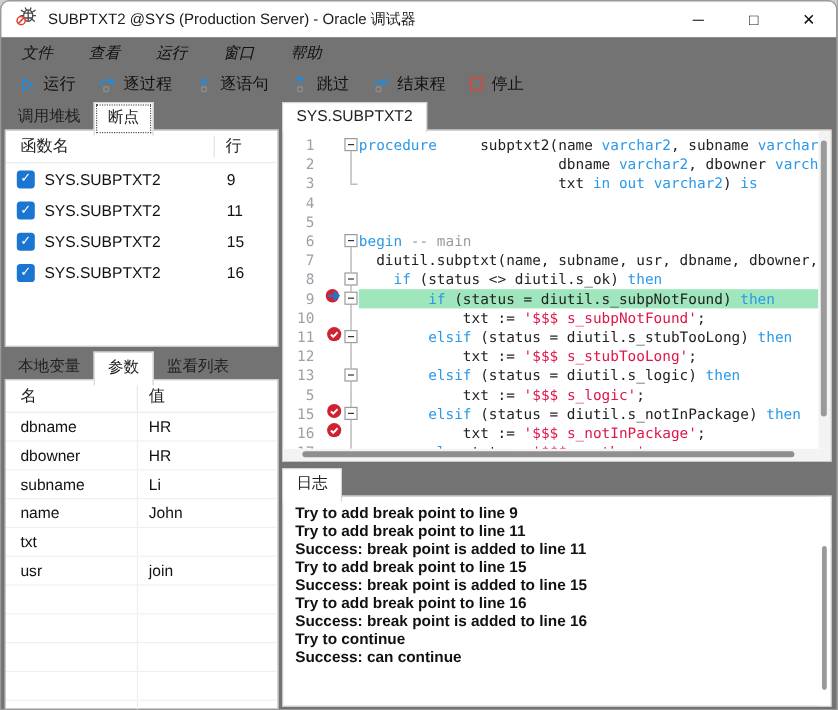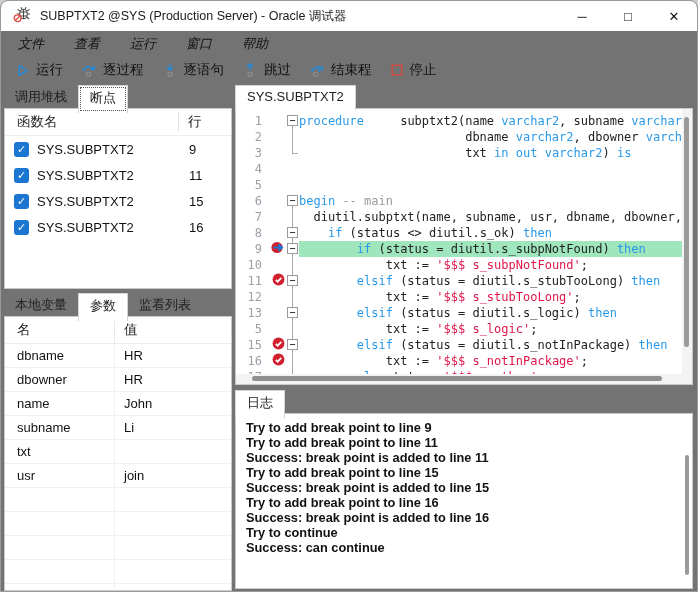--- a/index.html
+++ b/index.html
@@ -225,26 +225,26 @@
     <div id="var-rows">
         <div class="var-row">
           <div class="vc-name">dbname</div>
           <div class="vc-val">HR</div>
         </div>
         <div class="var-row">
           <div class="vc-name">dbowner</div>
           <div class="vc-val">HR</div>
         </div>
         <div class="var-row">
+          <div class="vc-name">subname</div>
+          <div class="vc-val">Li</div>
+        </div>
+        <div class="var-row">
           <div class="vc-name">name</div>
           <div class="vc-val">John</div>
-        </div>
-        <div class="var-row">
-          <div class="vc-name">subname</div>
-          <div class="vc-val">Li</div>
         </div>
         <div class="var-row">
           <div class="vc-name">txt</div>
           <div class="vc-val"></div>
         </div>
         <div class="var-row">
           <div class="vc-name">usr</div>
           <div class="vc-val">join</div>
         </div>
         <div class="var-row">

